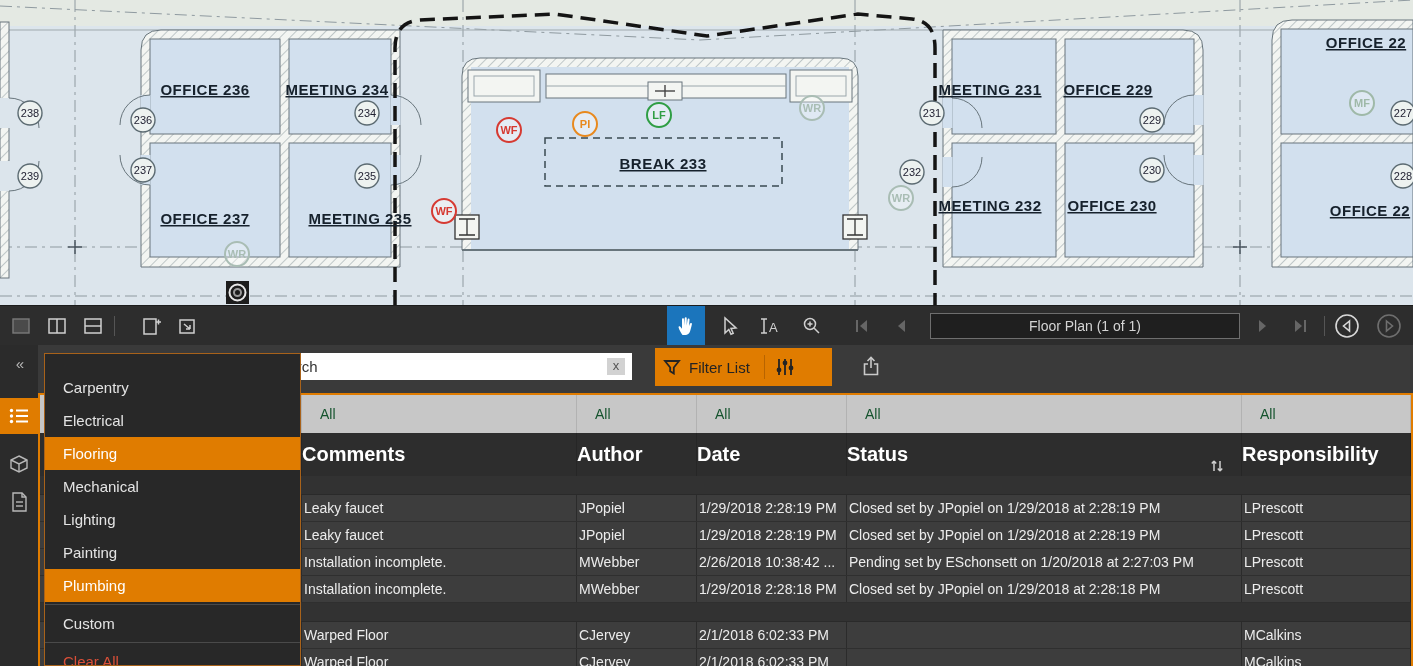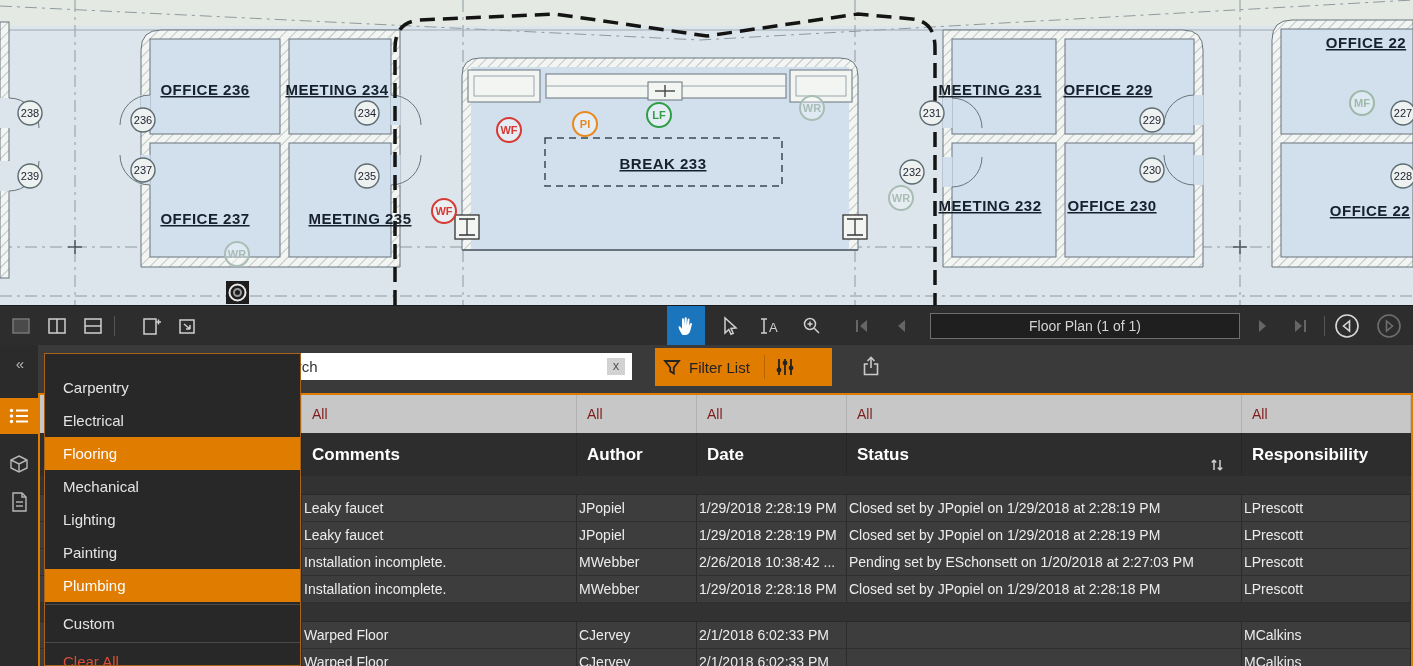--- a/index.html
+++ b/index.html
@@ -37,23 +37,23 @@
     display:flex;align-items:center;color:#232323}
   .filter-btn .flabel{font-size:15px;font-weight:normal;margin:0 14px 0 8px}
   .filter-div{width:1px;height:24px;background:#b86400;margin-right:10px}
   .share-btn{position:absolute;left:854px;top:5px;width:34px;height:32px;display:flex;align-items:center;justify-content:center}
 
   .mtable{position:absolute;left:38px;top:48px;width:1375px;height:273px;background:#3b3b3b;
     border:2px solid #e07c00;border-bottom:none;overflow:hidden}
   .row{display:flex;width:100%}
   .c0{width:262px}.c1{width:275px}.c2{width:120px}.c3{width:150px}.c4{width:395px;position:relative}.c5{flex:1}
   .frow{height:38px;background:#c7c7c7}
-  .frow>div{line-height:38px;font-size:14px;color:#7f1d1d;padding-left:10px;border-right:1px solid #b2b2b2}
+  .frow>div{line-height:38px;font-size:14px;color:#14532d;padding-left:18px;border-right:1px solid #b2b2b2}
   .hrow{height:43px;background:#2d2d2d}
-  .hrow>div{line-height:43px;font-size:17px;font-weight:bold;color:#fff;padding-left:10px;border-right:1px solid #262626}
+  .hrow>div{line-height:43px;font-size:20px;font-weight:bold;color:#fff;padding-left:0;border-right:1px solid #262626}
   .sort-ic{position:absolute;right:16px;top:13px}
   .ggap{height:19px;background:#323232;border-bottom:1px solid #2a2a2a}
   .trow{height:27px;background:#3d3d3d;border-bottom:1px solid #2f2f2f}
   .trow>div{line-height:26px;font-size:14px;color:#ececec;padding-left:2px;border-right:1px solid #2b2b2b;
     white-space:nowrap;overflow:hidden}
 
   .menu{position:absolute;left:44px;top:8px;width:257px;height:313px;background:#282828;
     border:1px solid #a8621a;z-index:10;padding-top:17px;overflow:hidden}
   .menu-item{height:33px;line-height:33px;padding-left:18px;font-size:15px;color:#e4e4e4}
   .menu-item.selected{background:#e07c00;color:#fff}

